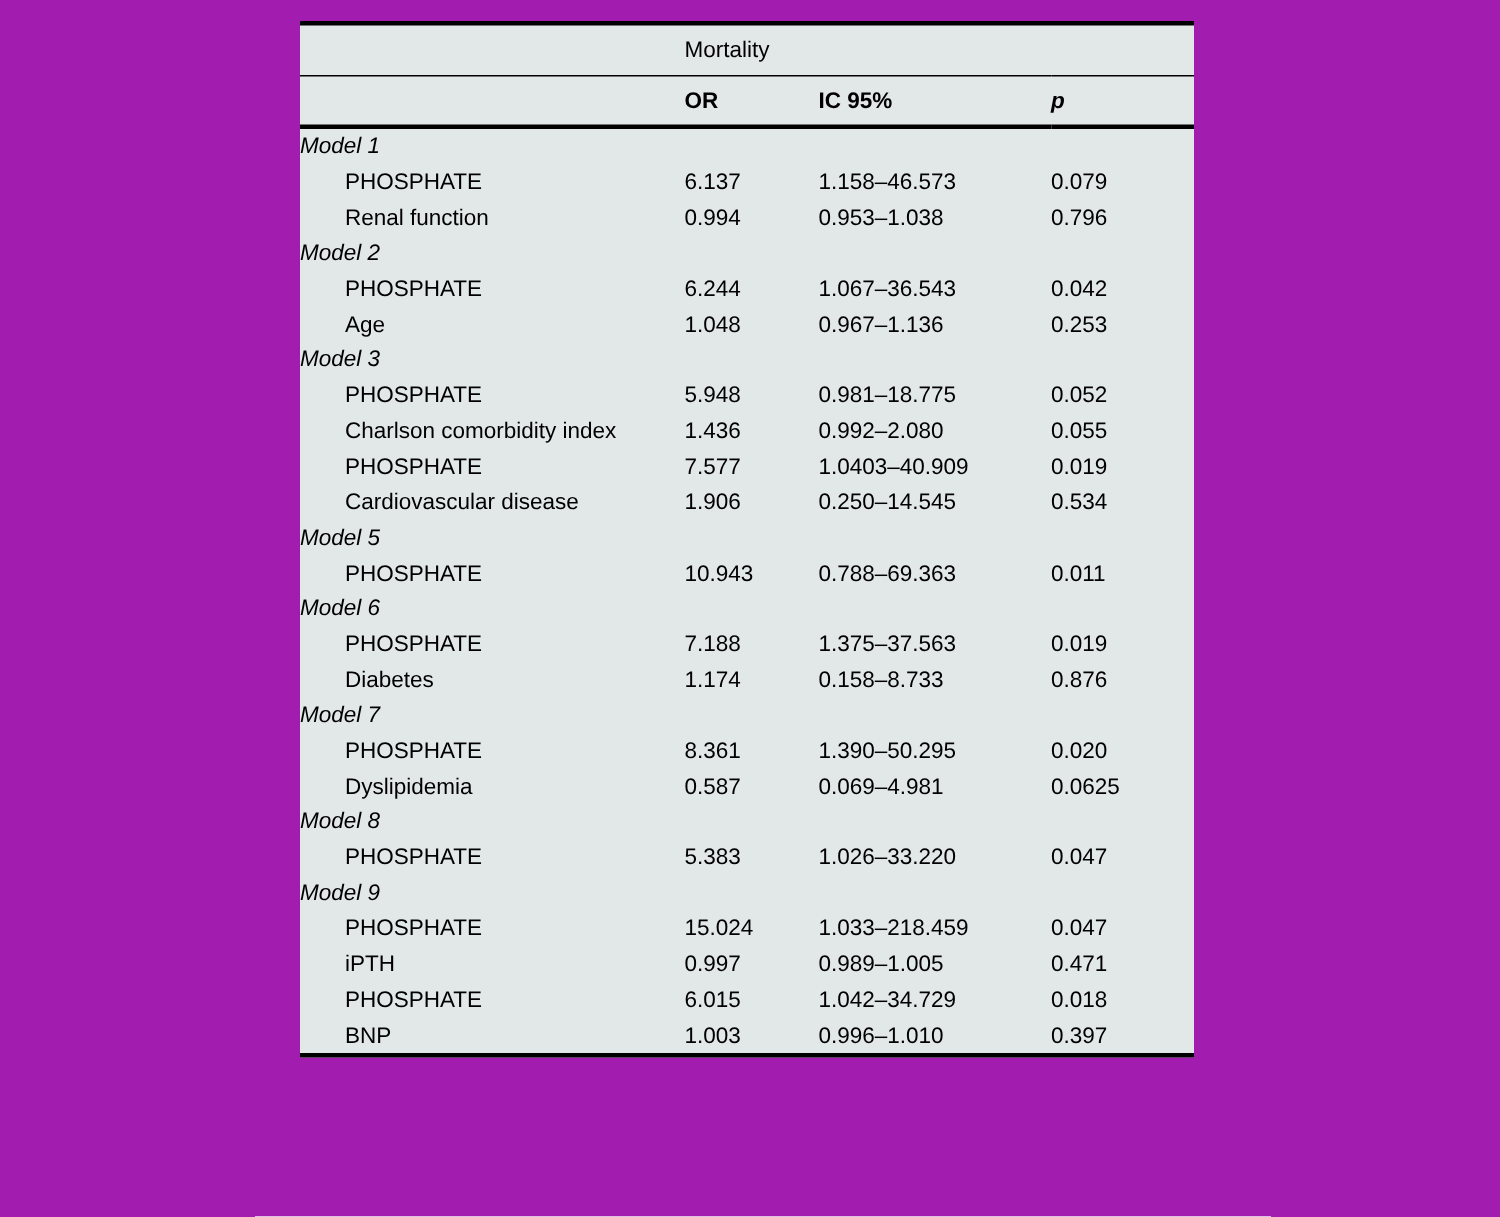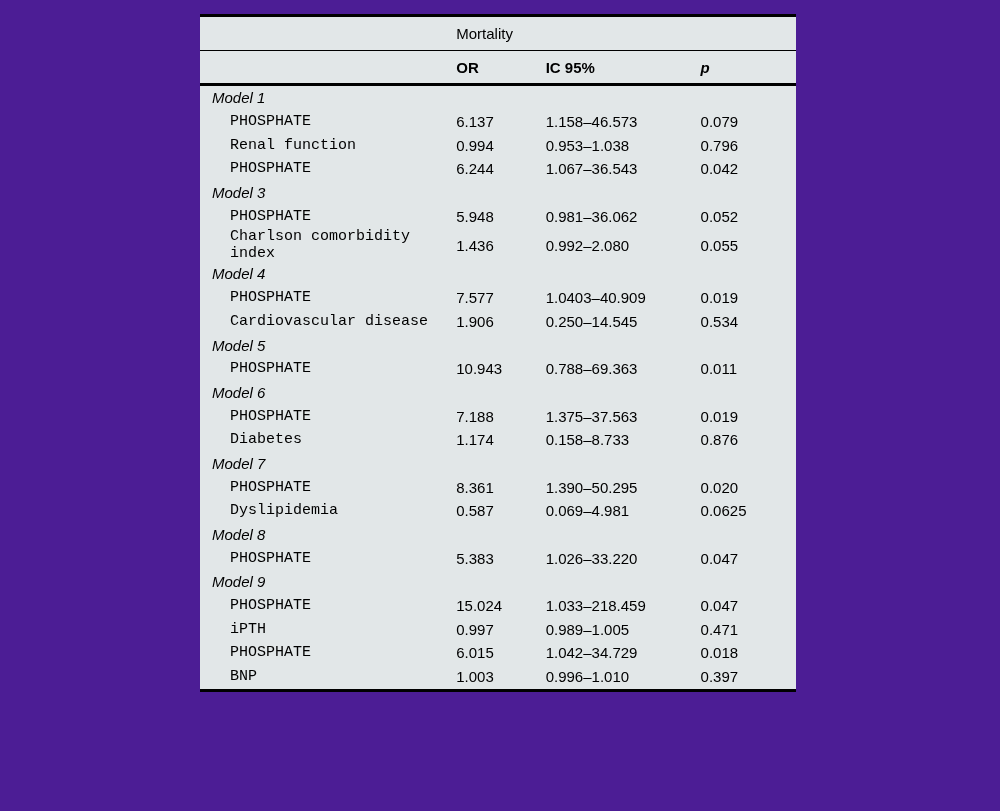--- a/index.html
+++ b/index.html
@@ -7,21 +7,21 @@
     width: 1000px;
     height: 811px;
     background: #ffffff;
     font-family: "Liberation Sans", sans-serif;
     color: #000;
   }
   .page {
     position: relative;
     width: 1000px;
     height: 811px;
-    background: #4c1d95;
+    background: #a21caf;
   }
   .table-wrap {
     position: absolute;
     left: 200px;
     top: 14px;
     width: 596px;
     background: var(--table-bg, #e2e7e8);
     border-top: 3px solid #000;
     border-bottom: 3px solid #000;
     box-sizing: border-box;
@@ -58,25 +58,23 @@
 
   tbody td {
     height: 23.7px;
     padding: 0;
     vertical-align: middle;
     text-align: left;
     font-size: 15px;
   }
   td.model-cell {
     font-style: italic;
-    padding-left: 12px;
   }
   td.var-cell {
     padding-left: 30px;
-    font-family: Liberation Mono, monospace;
   }
 </style>
 </head>
 <body>
 
 <div class="page">
   <div class="table-wrap">
     <table>
       <colgroup>
         <col class="c-label">
@@ -108,46 +106,52 @@
           <td>0.079</td>
         </tr>
         <tr>
           <td class="var-cell">Renal function</td>
           <td>0.994</td>
           <td>0.953–1.038</td>
           <td>0.796</td>
         </tr>
 
         <tr>
+          <td colspan="4" class="model-cell">Model 2</td>
+        </tr>
+        <tr>
           <td class="var-cell">PHOSPHATE</td>
           <td>6.244</td>
           <td>1.067–36.543</td>
           <td>0.042</td>
         </tr>
+        <tr>
+          <td class="var-cell">Age</td>
+          <td>1.048</td>
+          <td>0.967–1.136</td>
+          <td>0.253</td>
+        </tr>
 
         <tr>
           <td colspan="4" class="model-cell">Model 3</td>
         </tr>
         <tr>
           <td class="var-cell">PHOSPHATE</td>
           <td>5.948</td>
-          <td>0.981–36.062</td>
+          <td>0.981–18.775</td>
           <td>0.052</td>
         </tr>
         <tr>
           <td class="var-cell">Charlson comorbidity index</td>
           <td>1.436</td>
           <td>0.992–2.080</td>
           <td>0.055</td>
         </tr>
 
         <tr>
-          <td colspan="4" class="model-cell">Model 4</td>
-        </tr>
-        <tr>
           <td class="var-cell">PHOSPHATE</td>
           <td>7.577</td>
           <td>1.0403–40.909</td>
           <td>0.019</td>
         </tr>
         <tr>
           <td class="var-cell">Cardiovascular disease</td>
           <td>1.906</td>
           <td>0.250–14.545</td>
           <td>0.534</td>

